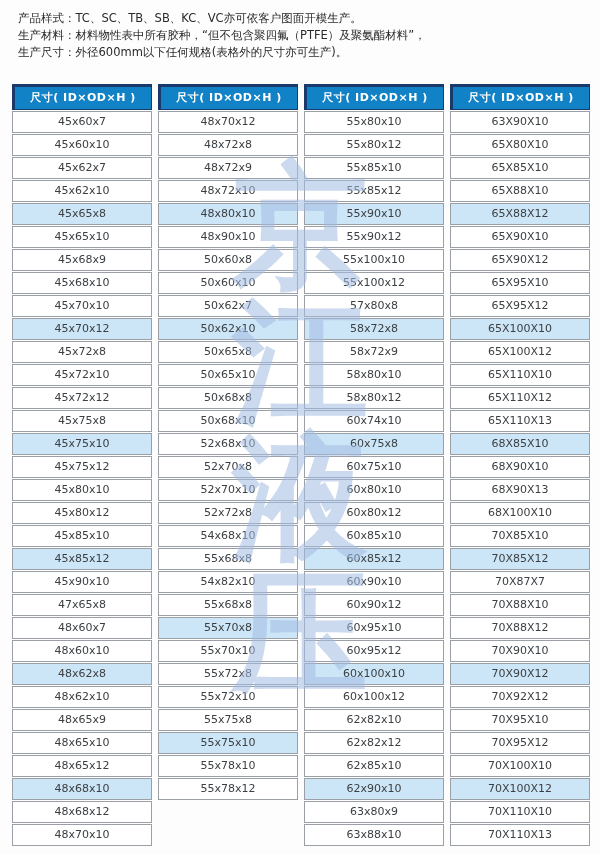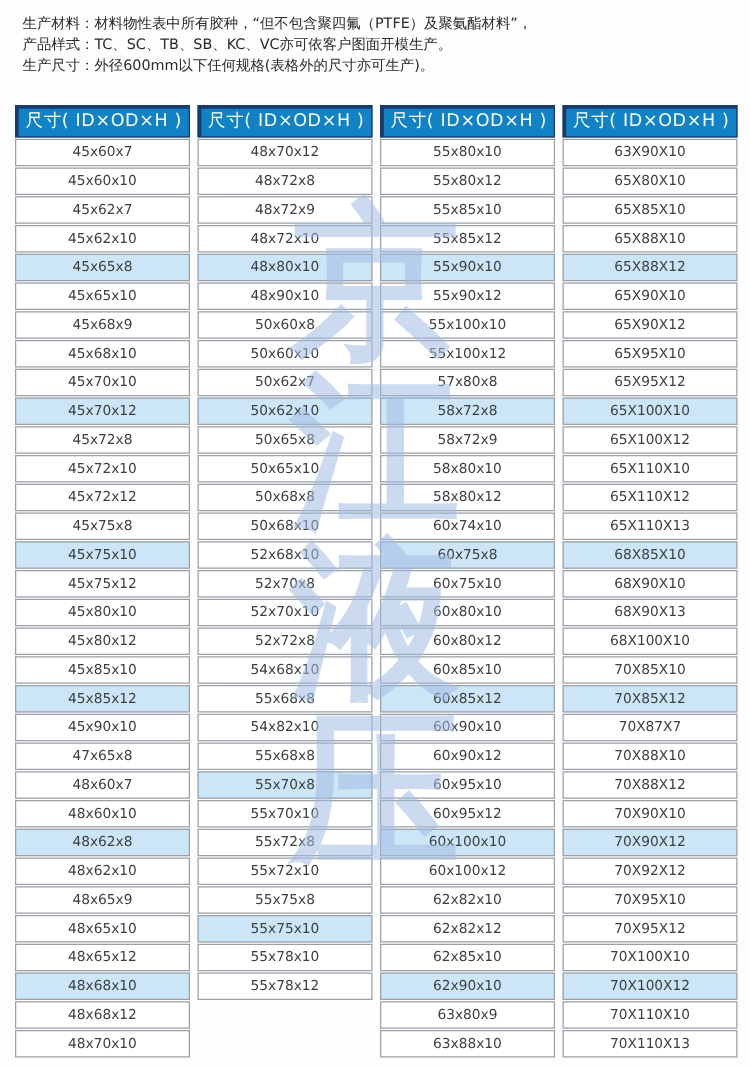--- a/index.html
+++ b/index.html
@@ -23,22 +23,22 @@
     display: flex;
     gap: 6px;
     z-index: 1;
   }
   .size-table { width: 140px; }
   .size-table-header {
     height: 26px;
     line-height: 21px;
     background: var(--header_bg);
     color: #ffffff;
-    font-weight: normal;
-    font-size: 14px;
+    font-weight: bold;
+    font-size: 11px;
     text-align: center;
     border: 1px solid var(--header_border);
     border-top-width: 3px;
     border-left-width: 3px;
     letter-spacing: 0.5px;
     white-space: nowrap;
   }
   .size-row {
     height: 22px;
     line-height: 20px;
@@ -63,22 +63,22 @@
     font-weight: bold;
     color: var(--watermark);
     opacity: 0.55;
     user-select: none;
   }
 </style>
 </head>
 <body>
 
 <div class="notes">
+  <div>产品样式：TC、SC、TB、SB、KC、VC亦可依客户图面开模生产。</div>
   <div>生产材料：材料物性表中所有胶种，“但不包含聚四氟（PTFE）及聚氨酯材料”，</div>
-  <div>产品样式：TC、SC、TB、SB、KC、VC亦可依客户图面开模生产。</div>
   <div>生产尺寸：外径600mm以下任何规格(表格外的尺寸亦可生产)。</div>
 </div>
 
 <div class="tables">
   <div class="size-table">
     <div class="size-table-header">尺寸( ID×OD×H )</div>
     <div class="size-table-body">
         <div class="size-row">45x60x7</div>
         <div class="size-row">45x60x10</div>
         <div class="size-row">45x62x7</div>

